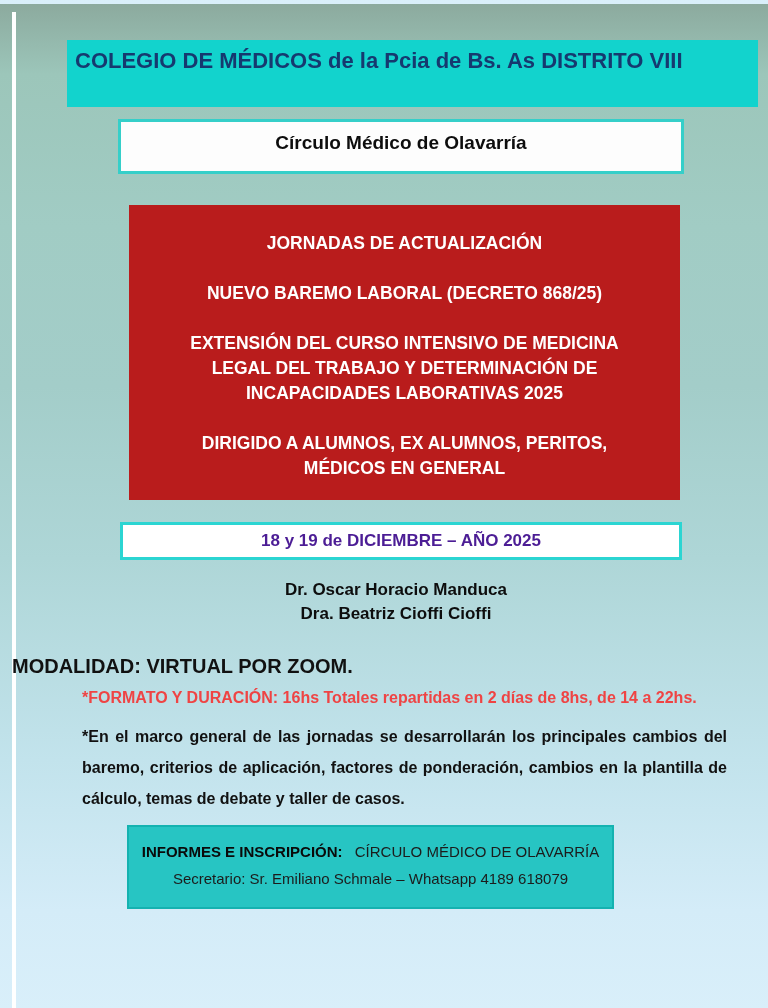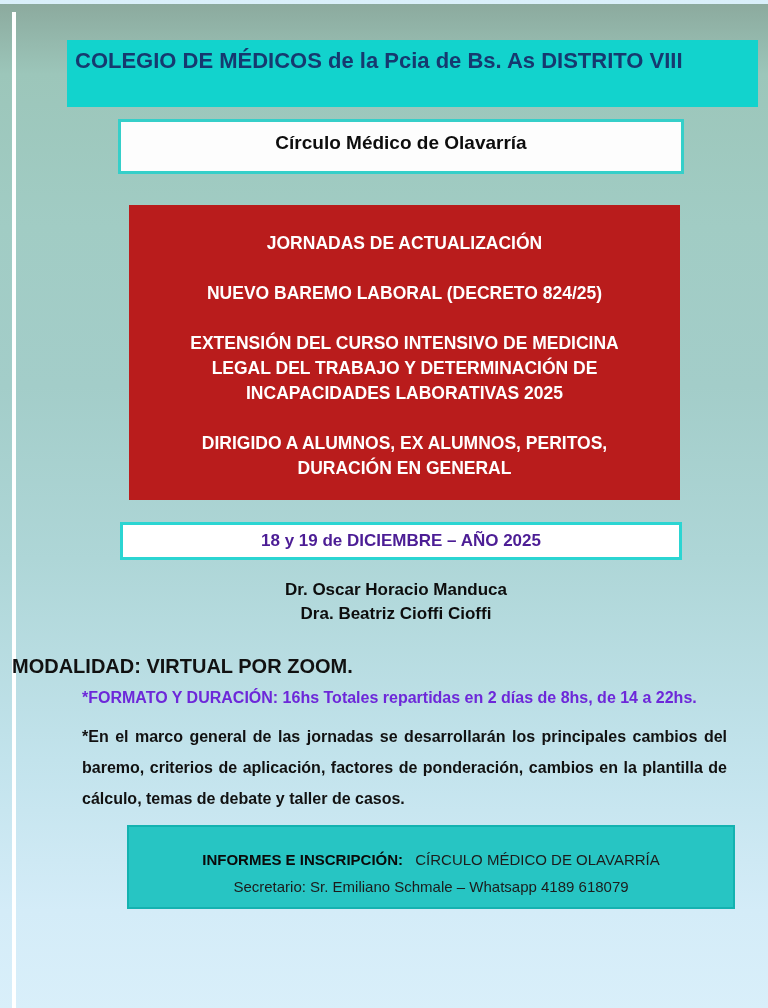--- a/index.html
+++ b/index.html
@@ -73,62 +73,62 @@
   }
 
   .modality {
     left: 0; top: 643px; width: 688px;
     text-align: left;
     font-weight: bold; font-size: 20px; color: #111111;
   }
 
   .format-line {
     left: 70px; top: 677px; width: 645px;
-    font-weight: bold; font-size: 16px; color: #6d28d9;
+    font-weight: bold; font-size: 16px; color: #ef4444;
   }
 
   .description {
     left: 70px; top: 709px; width: 645px;
     font-weight: bold; font-size: 16px; color: #111111;
     line-height: 31px;
     text-align: justify;
   }
 
   .contact-panel {
-    left: 115px; top: 813px; width: 608px; height: 84px;
+    left: 115px; top: 813px; width: 487px; height: 84px;
     background: #27c5c3;
     border: 2px solid #14b2b0;
     text-align: center;
     font-size: 15px; color: #1c1c1c;
     line-height: 22.5px;
-    padding-top: 18px;
+    padding-top: 10px;
   }
   .contact-panel .lbl { font-weight: bold; color: #0a0a0a; }
 </style>
 </head>
 <body>
 
 <div class="edge-left"></div>
 
 <div class="abs header-banner">
   <span>COLEGIO DE MÉDICOS de la Pcia de Bs. As DISTRITO VIII</span>
 </div>
 
 <div class="abs org-banner">
   <span>Círculo Médico de Olavarría</span>
 </div>
 
 <div class="abs announcement-panel">
   <p>JORNADAS DE ACTUALIZACIÓN</p>
-  <p>NUEVO BAREMO LABORAL (DECRETO 824/25)</p>
+  <p>NUEVO BAREMO LABORAL (DECRETO 868/25)</p>
   <p class="pre">EXTENSIÓN DEL CURSO INTENSIVO DE MEDICINA
 LEGAL DEL TRABAJO Y DETERMINACIÓN DE
 INCAPACIDADES LABORATIVAS 2025</p>
   <p class="pre">DIRIGIDO A ALUMNOS, EX ALUMNOS, PERITOS,
-DURACIÓN EN GENERAL</p>
+MÉDICOS EN GENERAL</p>
 </div>
 
 <div class="abs date-banner">
   <span>18 y 19 de DICIEMBRE – AÑO 2025</span>
 </div>
 
 <div class="abs speakers">
   <div>Dr. Oscar Horacio Manduca</div>
   <div>Dra. Beatriz Cioffi Cioffi</div>
 </div>

